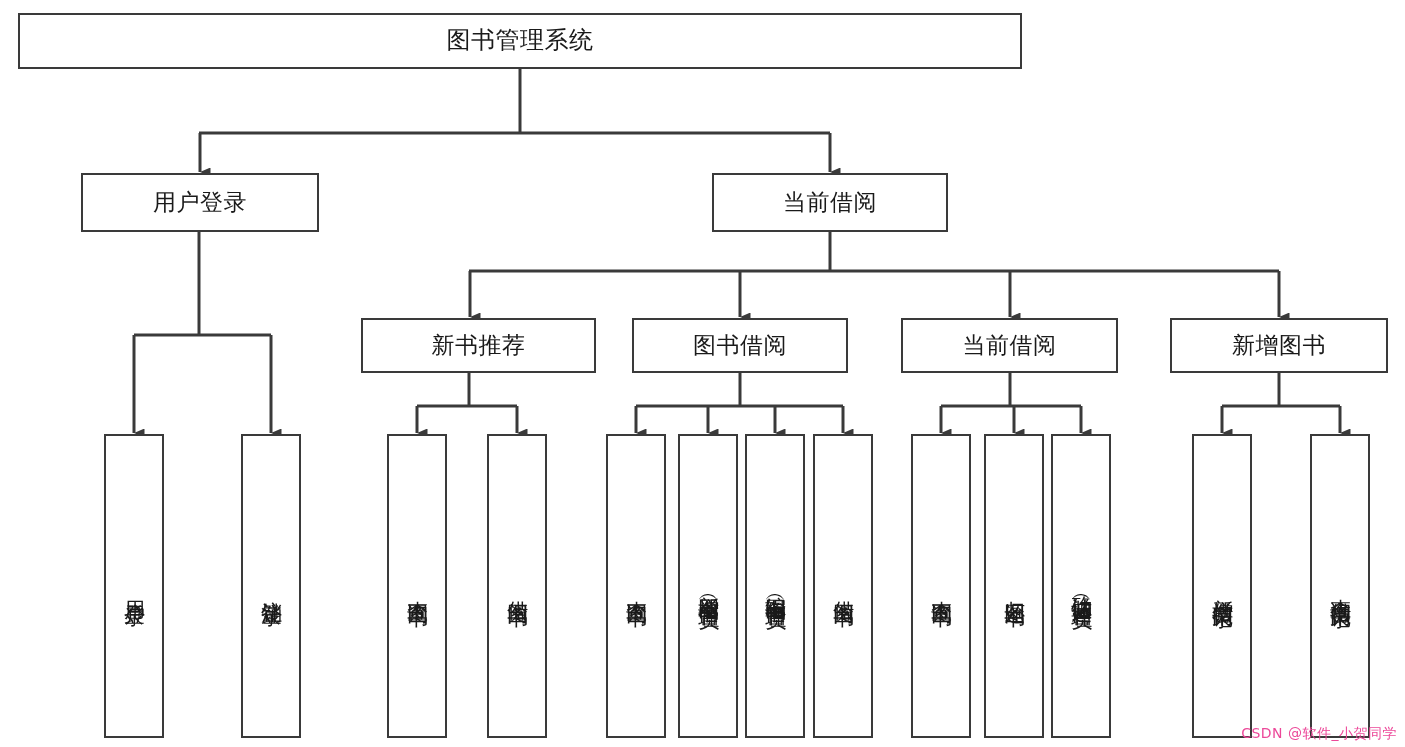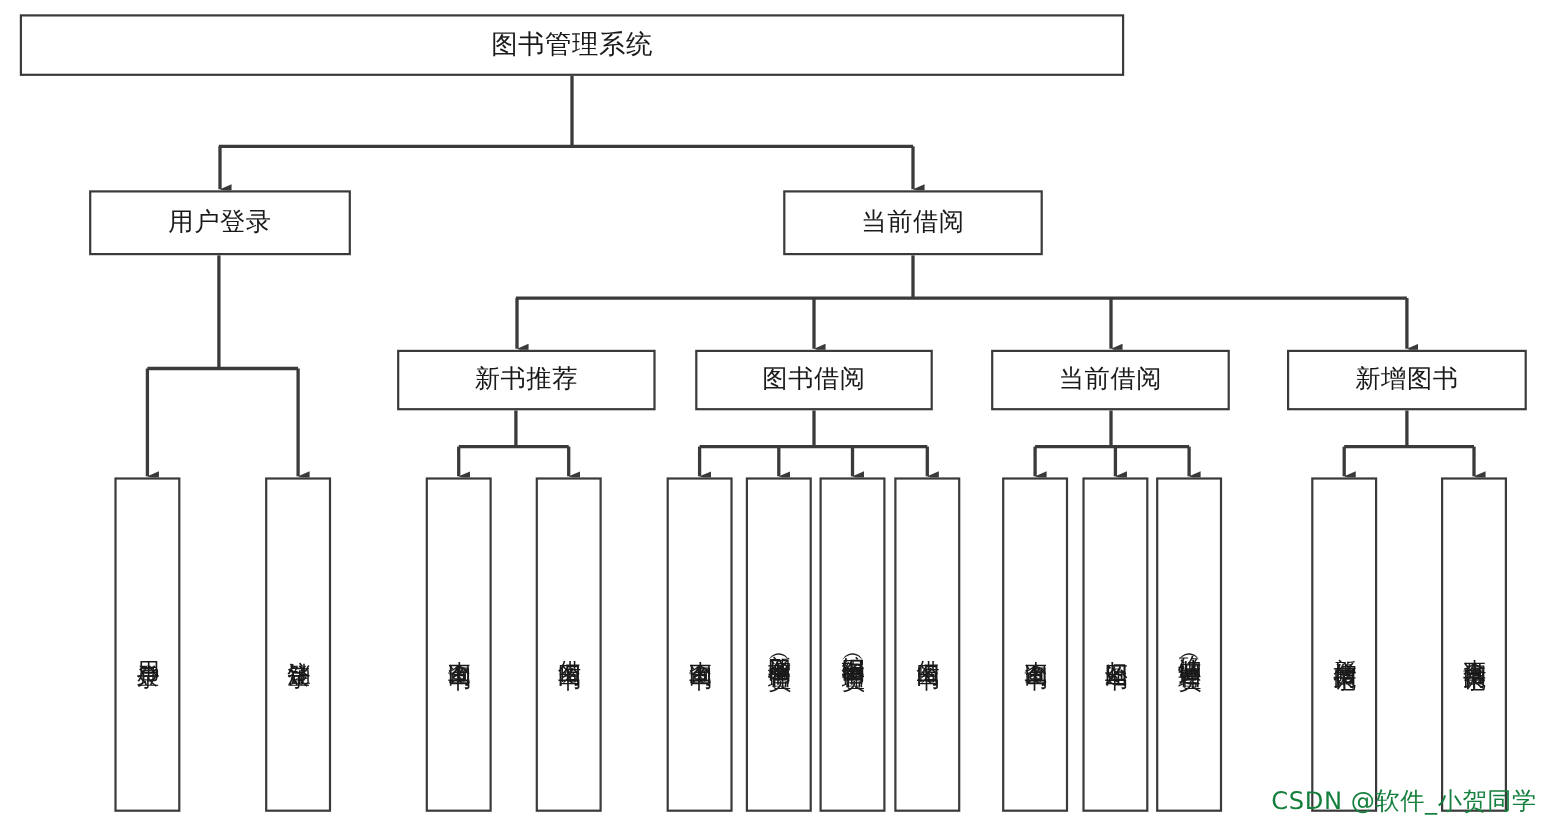--- a/index.html
+++ b/index.html
@@ -59,22 +59,22 @@
     font-size: 21px;
     line-height: 1.12;
     letter-spacing: 2px;
     white-space: nowrap;
     max-height: 285px;
   }
   #watermark {
     position: absolute;
     right: 8px;
     bottom: 4px;
-    font-size: 22px;
-    color: #15803d;
+    font-size: 14px;
+    color: #ec4899;
     letter-spacing: 0.5px;
     user-select: none;
     white-space: nowrap;
   }
 </style>
 </head>
 <body>
 
 <div id="canvas">
 

